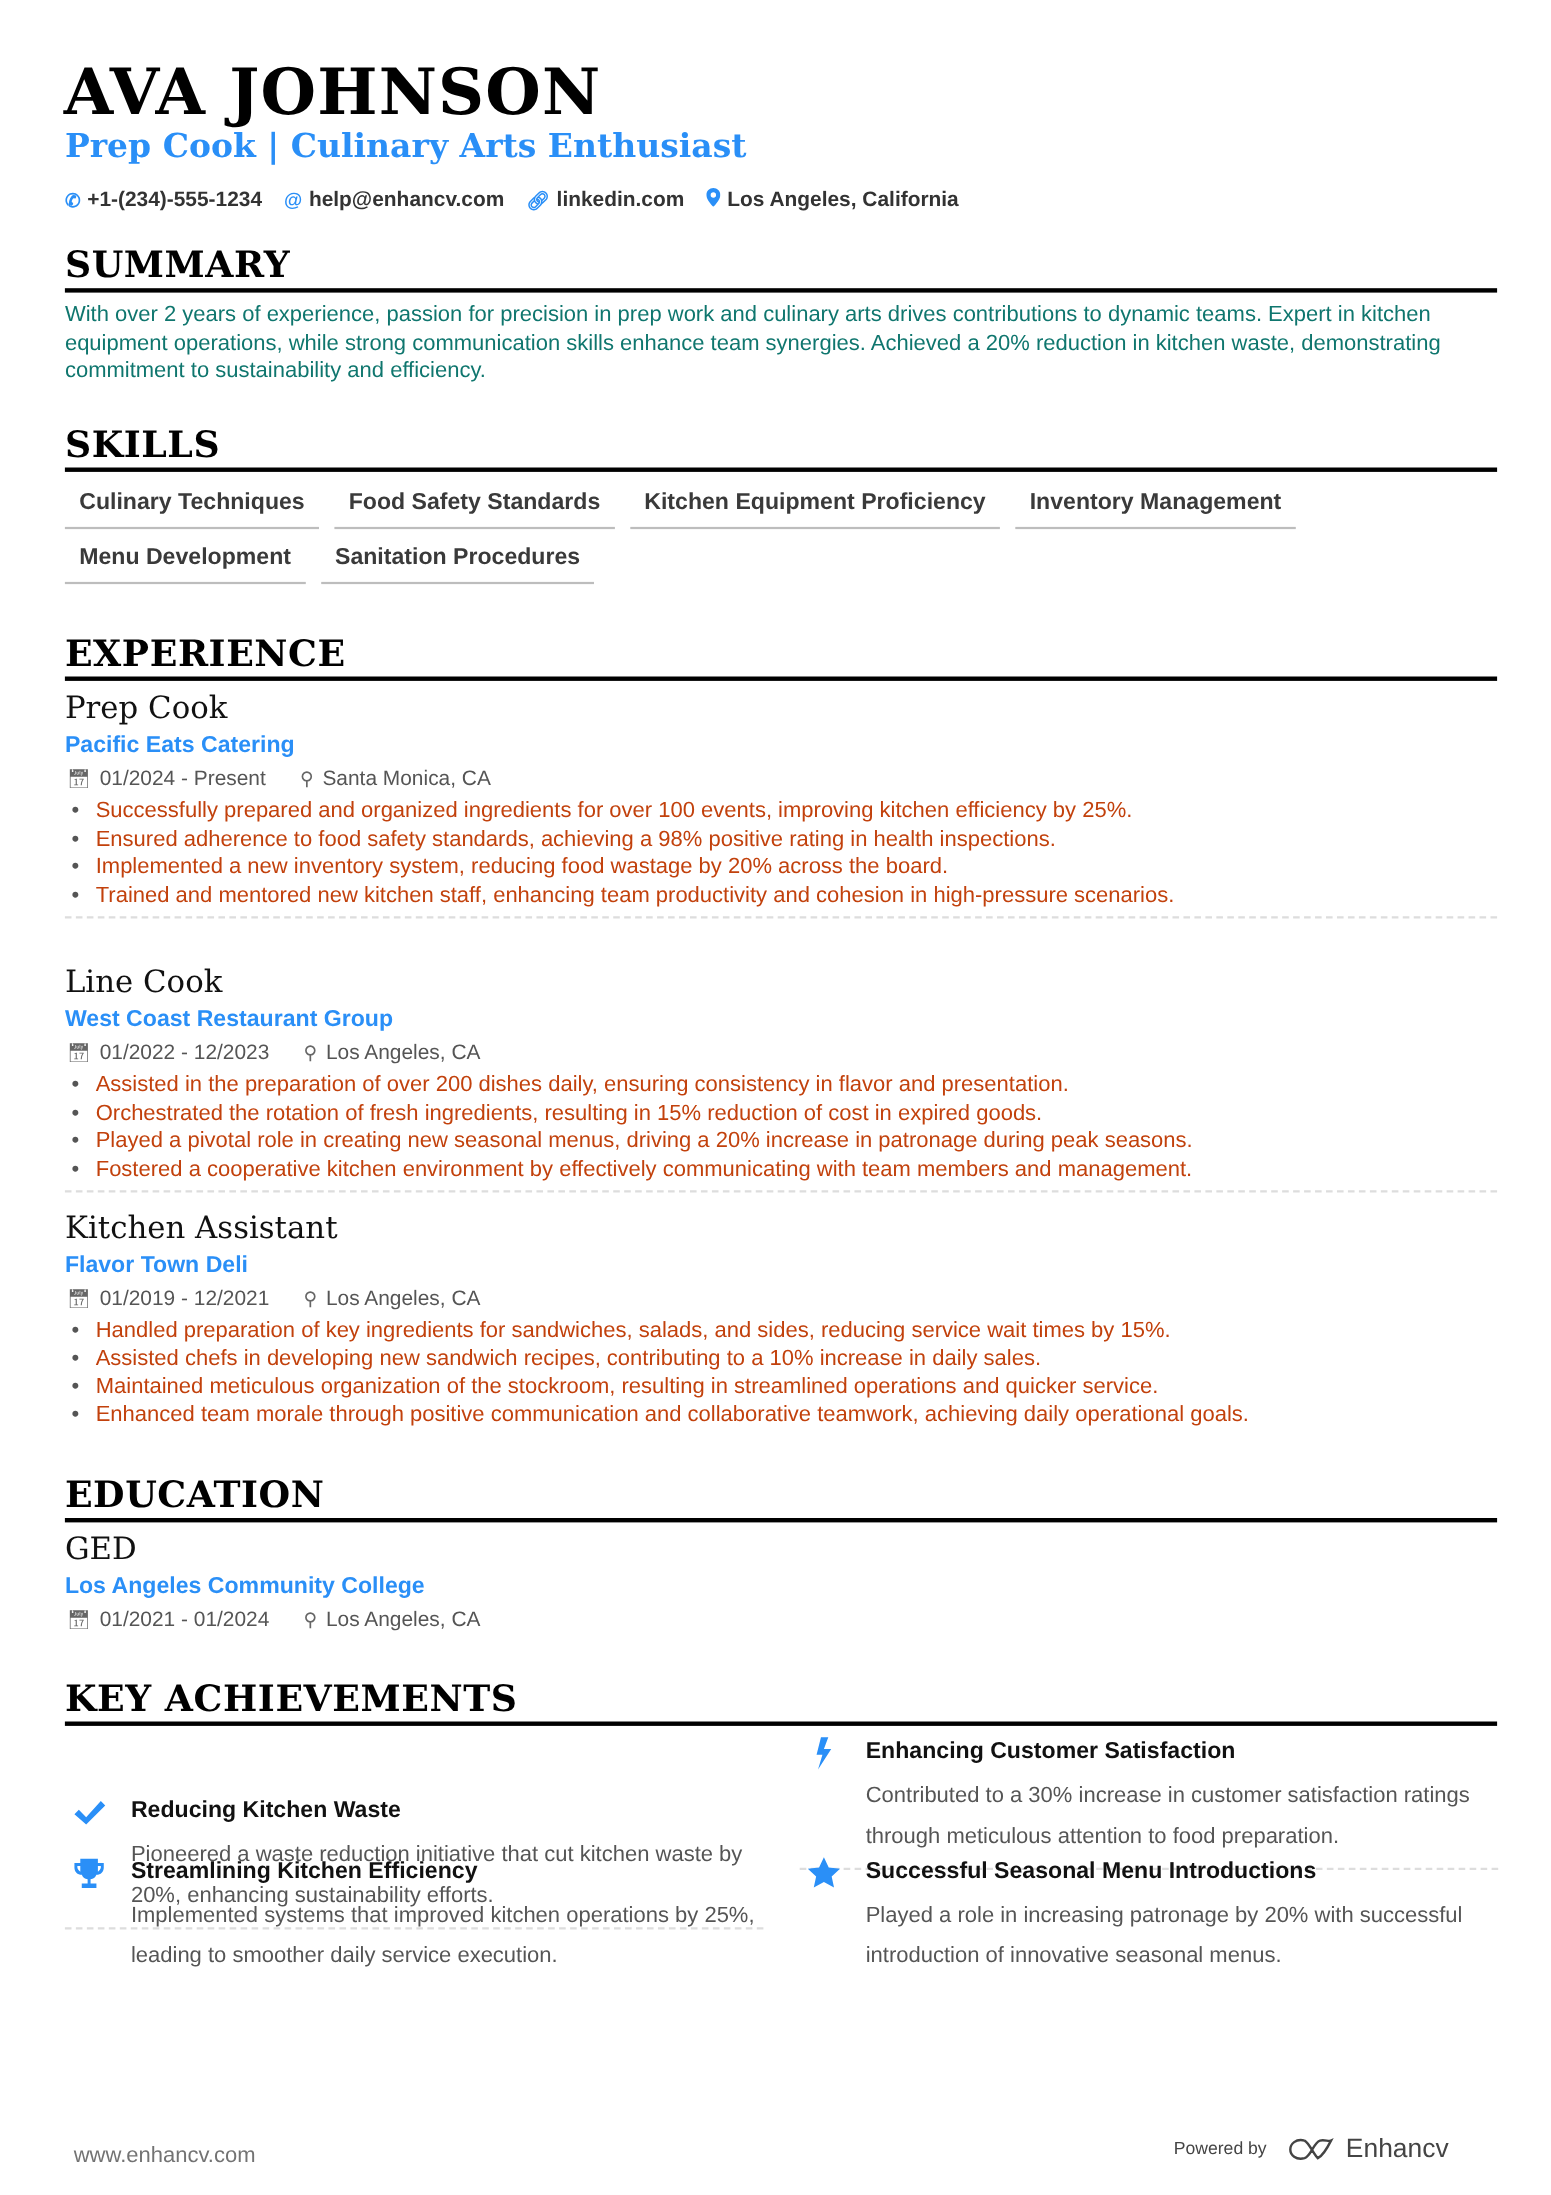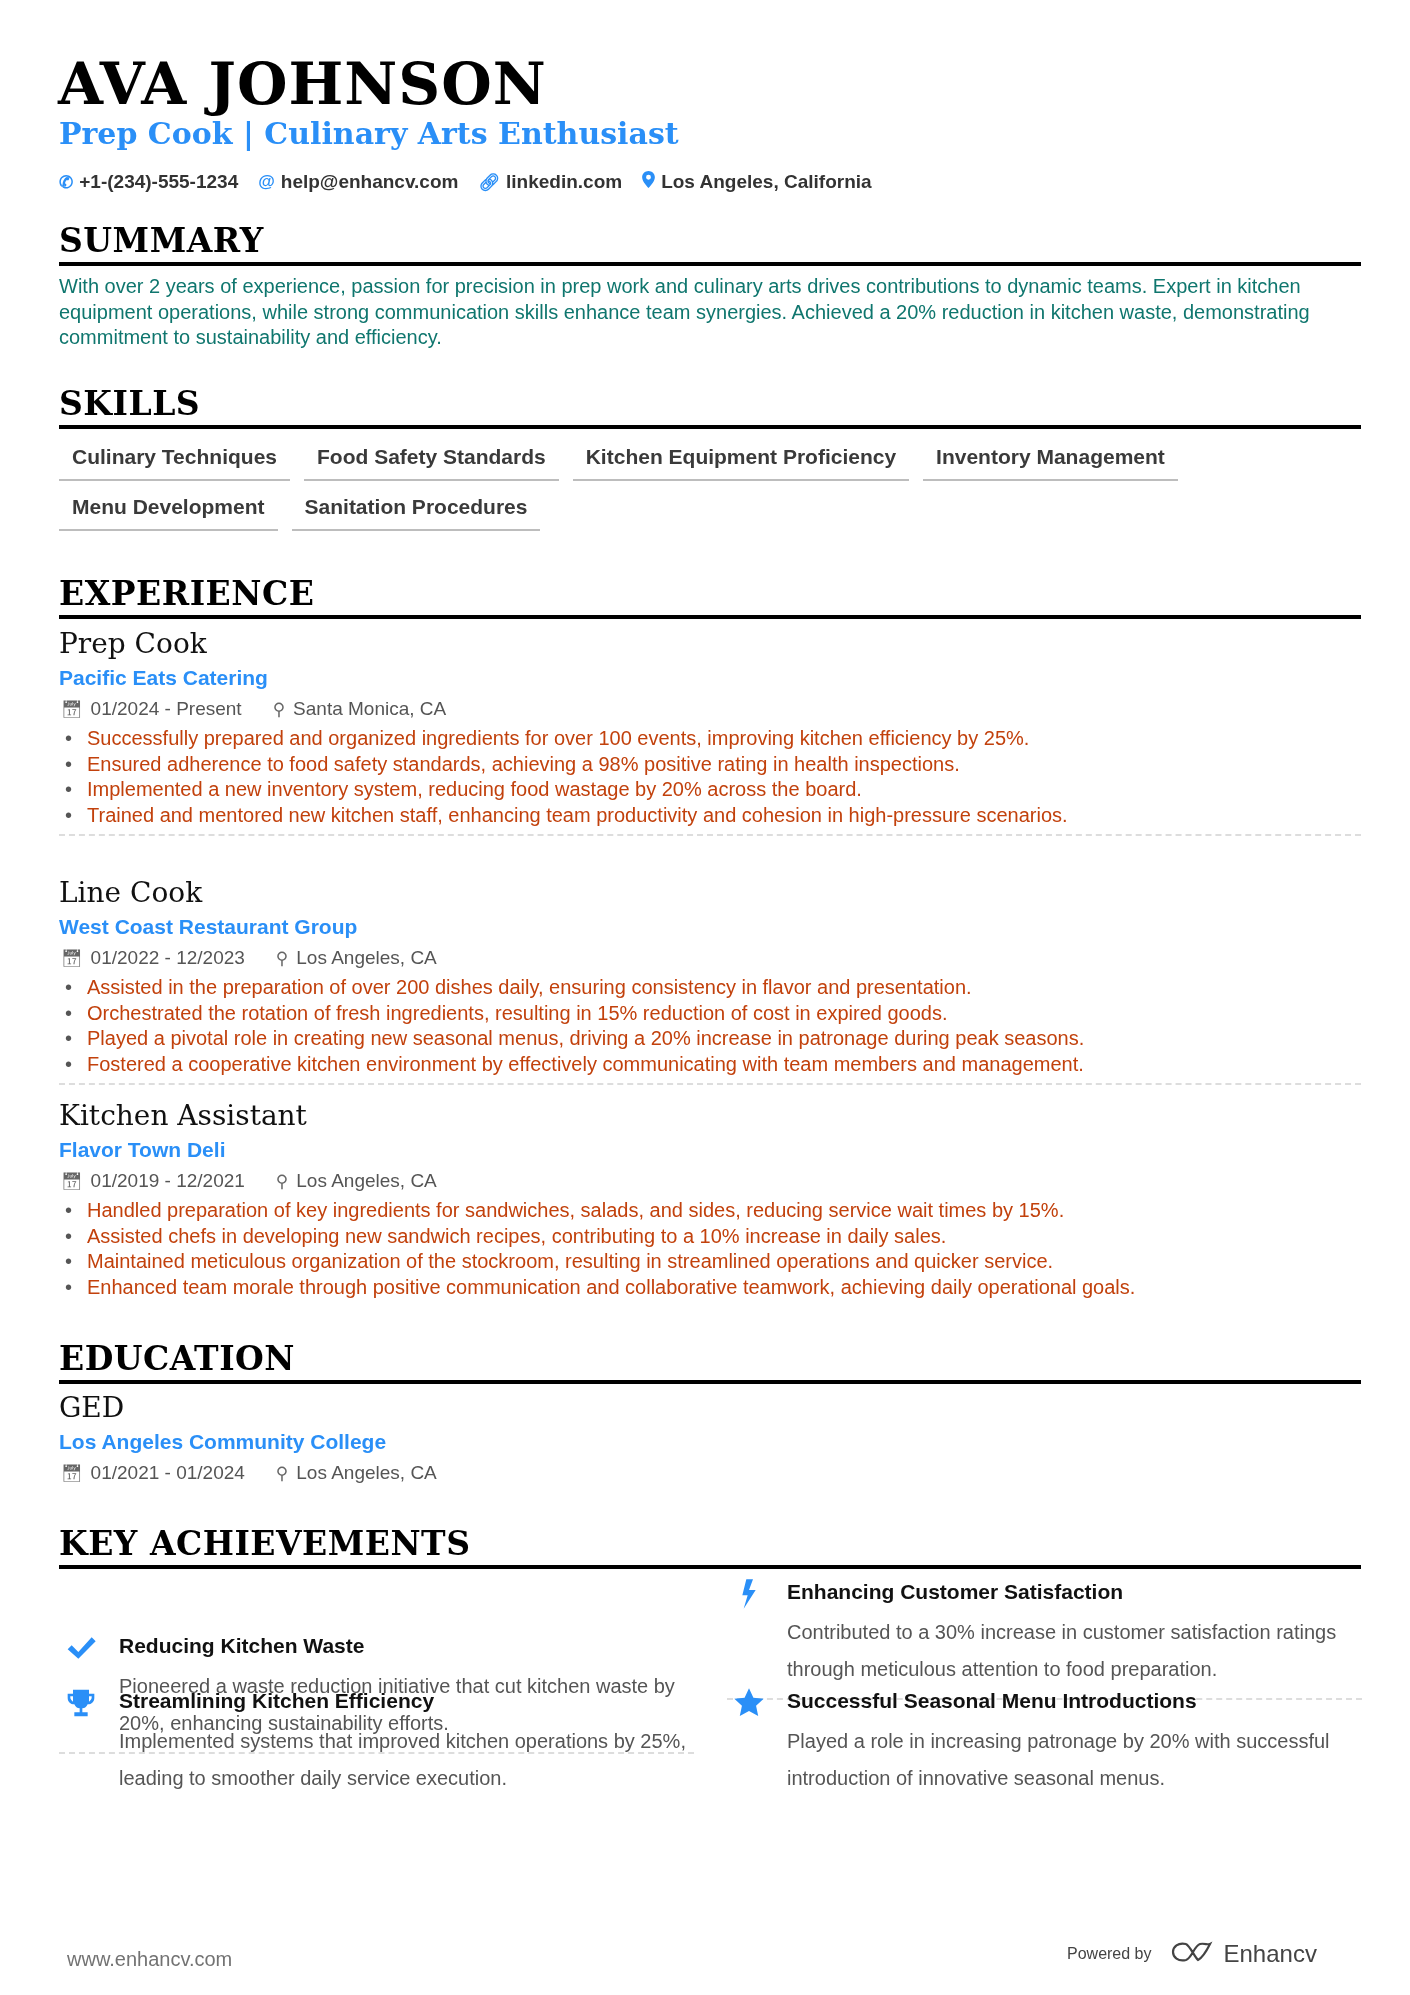--- a/index.html
+++ b/index.html
@@ -24,21 +24,21 @@
 ul.bl li{font-size:20px;line-height:25.6px;color:#c2410c;padding-left:28px;position:relative}
 ul.bl li:before{content:"•";position:absolute;left:6px;color:#555}
 .dash{border-bottom:2px dashed #ddd;margin-top:6px}
 .ach{position:absolute;width:635px}
 .ach .at{font-size:21px;font-weight:bold;color:#111;padding-left:60px;line-height:28px}
 .ach .ad{font-size:20px;line-height:37px;color:#555;padding-left:60px;margin-top:8px}
 .ach .ai{position:absolute;left:6px;top:0;width:32px;height:32px;color:#2a8ff7}
 .ach.sep{border-bottom:2px dashed #ddd;padding-bottom:10px}
 #foot-l{left:67px;top:1948px;font-size:20px;color:#737373}
 #foot-r{left:1067px;top:1940px;display:flex;align-items:center;gap:18px;font-size:16px;color:#444}
-#logo{display:flex;gap:8px;font-size:24px;color:#444}
+#logo{display:flex;align-items:center;gap:8px;font-size:24px;color:#444}
 </style>
 </head>
 <body>
 
 <div id="name" class="abs serif">AVA JOHNSON</div>
 <div id="title" class="abs serif">Prep Cook | Culinary Arts Enthusiast</div>
 <div id="contacts" class="abs">
   <div class="c">
       <span class="ic">✆</span>
       <span>+1-(234)-555-1234</span>

